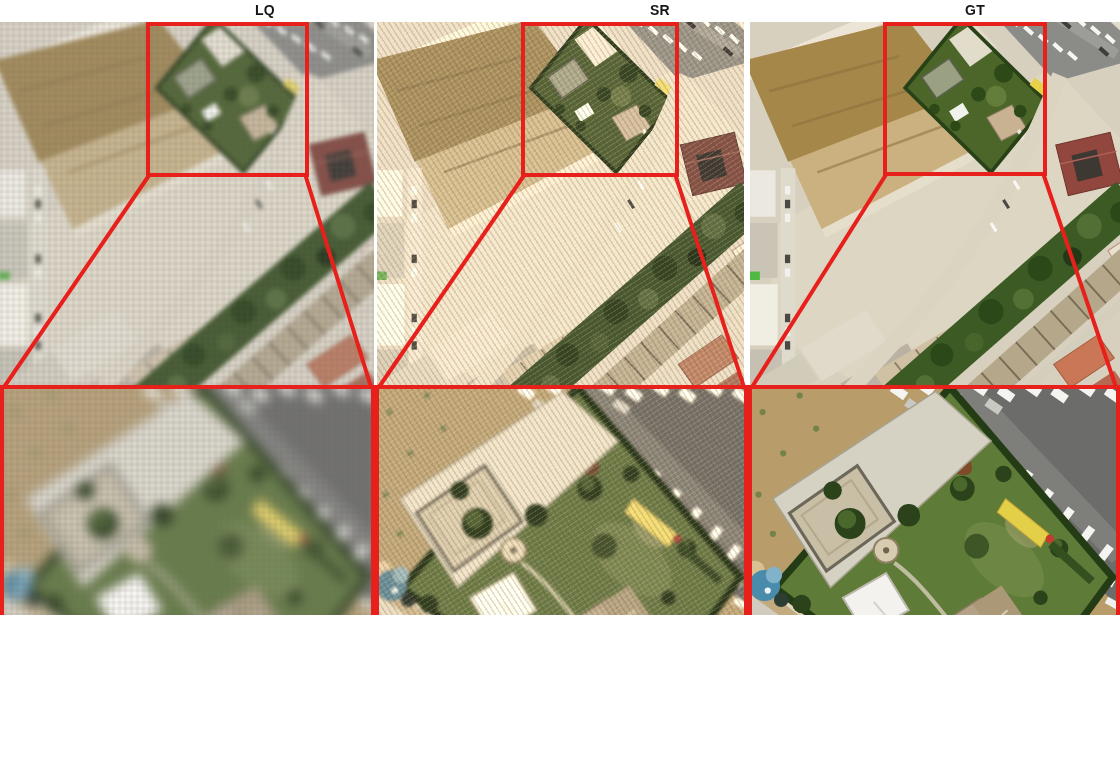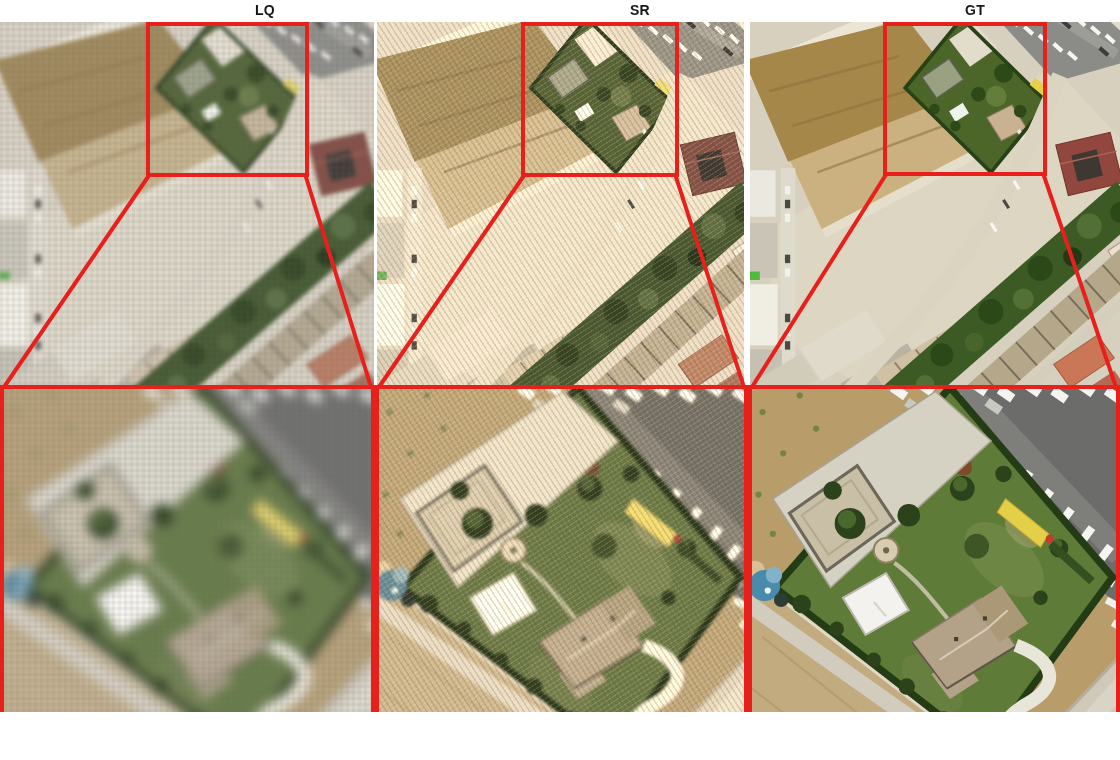--- a/index.html
+++ b/index.html
@@ -1,18 +1,18 @@
 <!DOCTYPE html>
 <html><head>
 <meta charset="utf-8">
 <style>
   :root { --red:#e8201c; }
   html,body { margin:0; padding:0; background:#ffffff; }
   .figure {
-    position:relative; width:1120px; height:712px; background:#fff;
+    position:relative; width:1120px; height:615px; background:#fff;
     font-family:"Liberation Sans", sans-serif; overflow:hidden;
   }
   .col-label {
     position:absolute; top:1px; transform:translateX(-50%);
     font-weight:bold; font-size:14px; line-height:18px; color:#151515;
     letter-spacing:.3px;
   }
   .panel { position:absolute; overflow:hidden; background:#d5cebf; }
   .panel .scene-wrap {
     position:absolute; left:-10px; top:-10px;
@@ -256,21 +256,21 @@
         <path d="M 352,342 l 12,10" stroke="#ecebe5" stroke-width="7" fill="none"></path>
         <path d="M 366,322 l 10,9" stroke="#ecebe5" stroke-width="6" fill="none"></path>
       </g>
     </g>
   </defs>
 </svg>
 
 <div class="figure">
 
   <div class="col-label" style="left:265px">LQ</div>
-  <div class="col-label" style="left:640px">SR</div>
+  <div class="col-label" style="left:660px">SR</div>
   <div class="col-label" style="left:975px">GT</div>
 
   <div class="panel q-lq" style="left:0;   top:22px; width:374px; height:363px">
     <div class="scene-wrap">
         <svg viewBox="0 0 373 363" preserveAspectRatio="none">
           <use href="#topScene"></use>
         </svg>
       </div>
     <div class="tex tex-lq"></div>
   </div>

